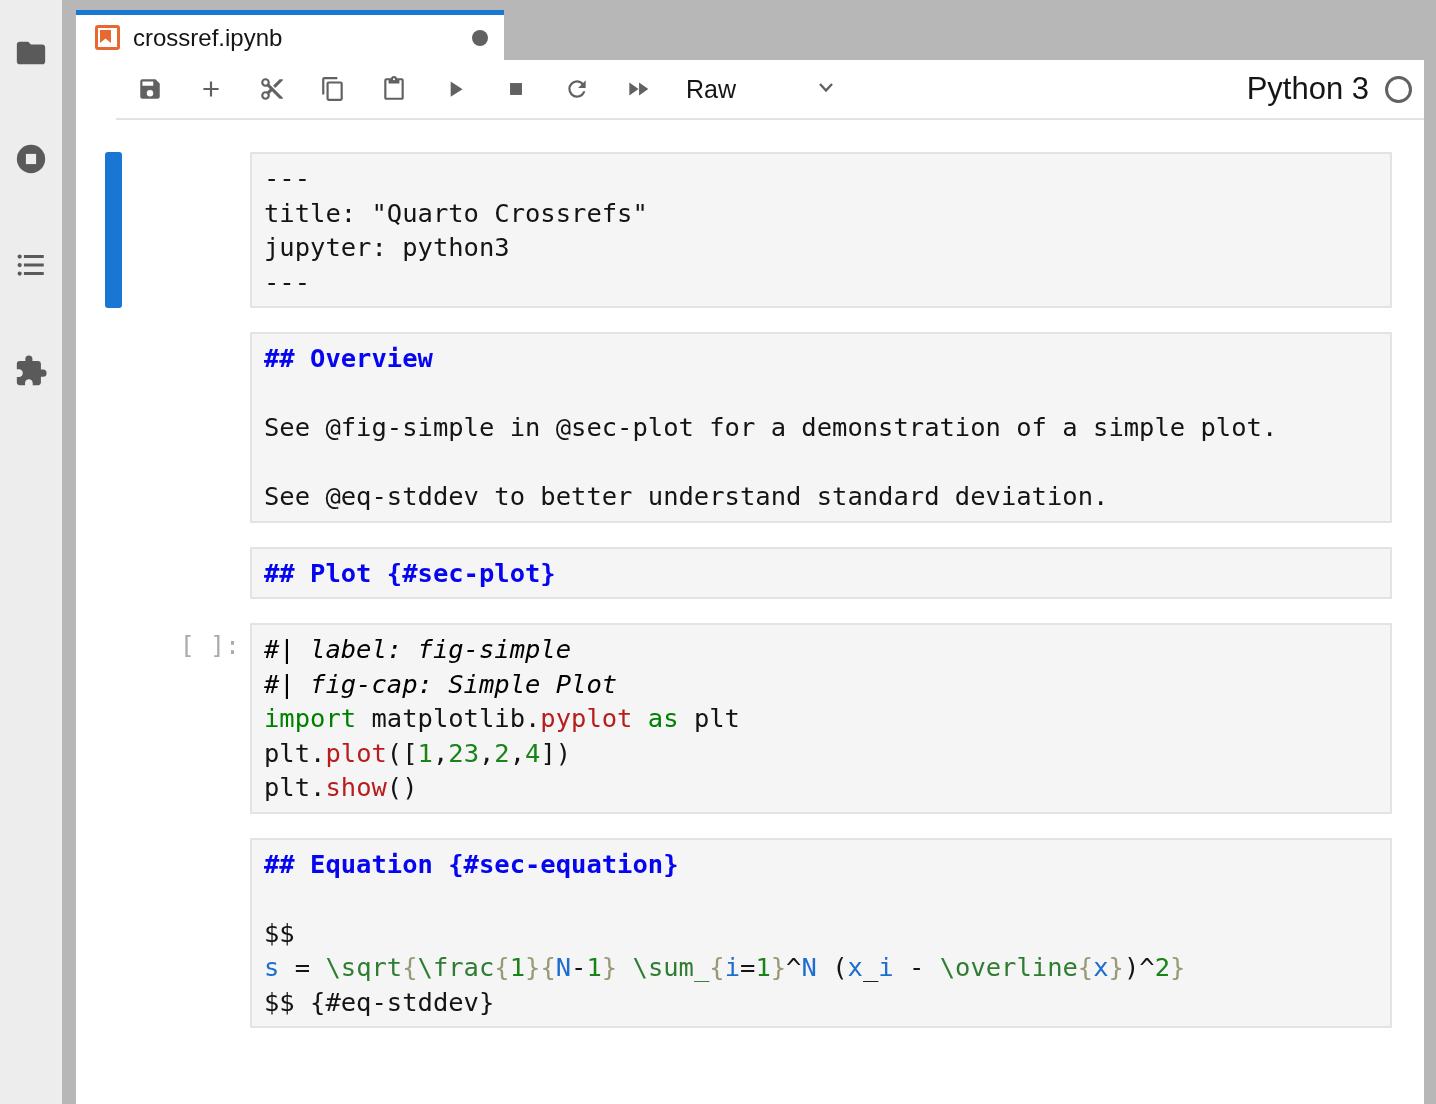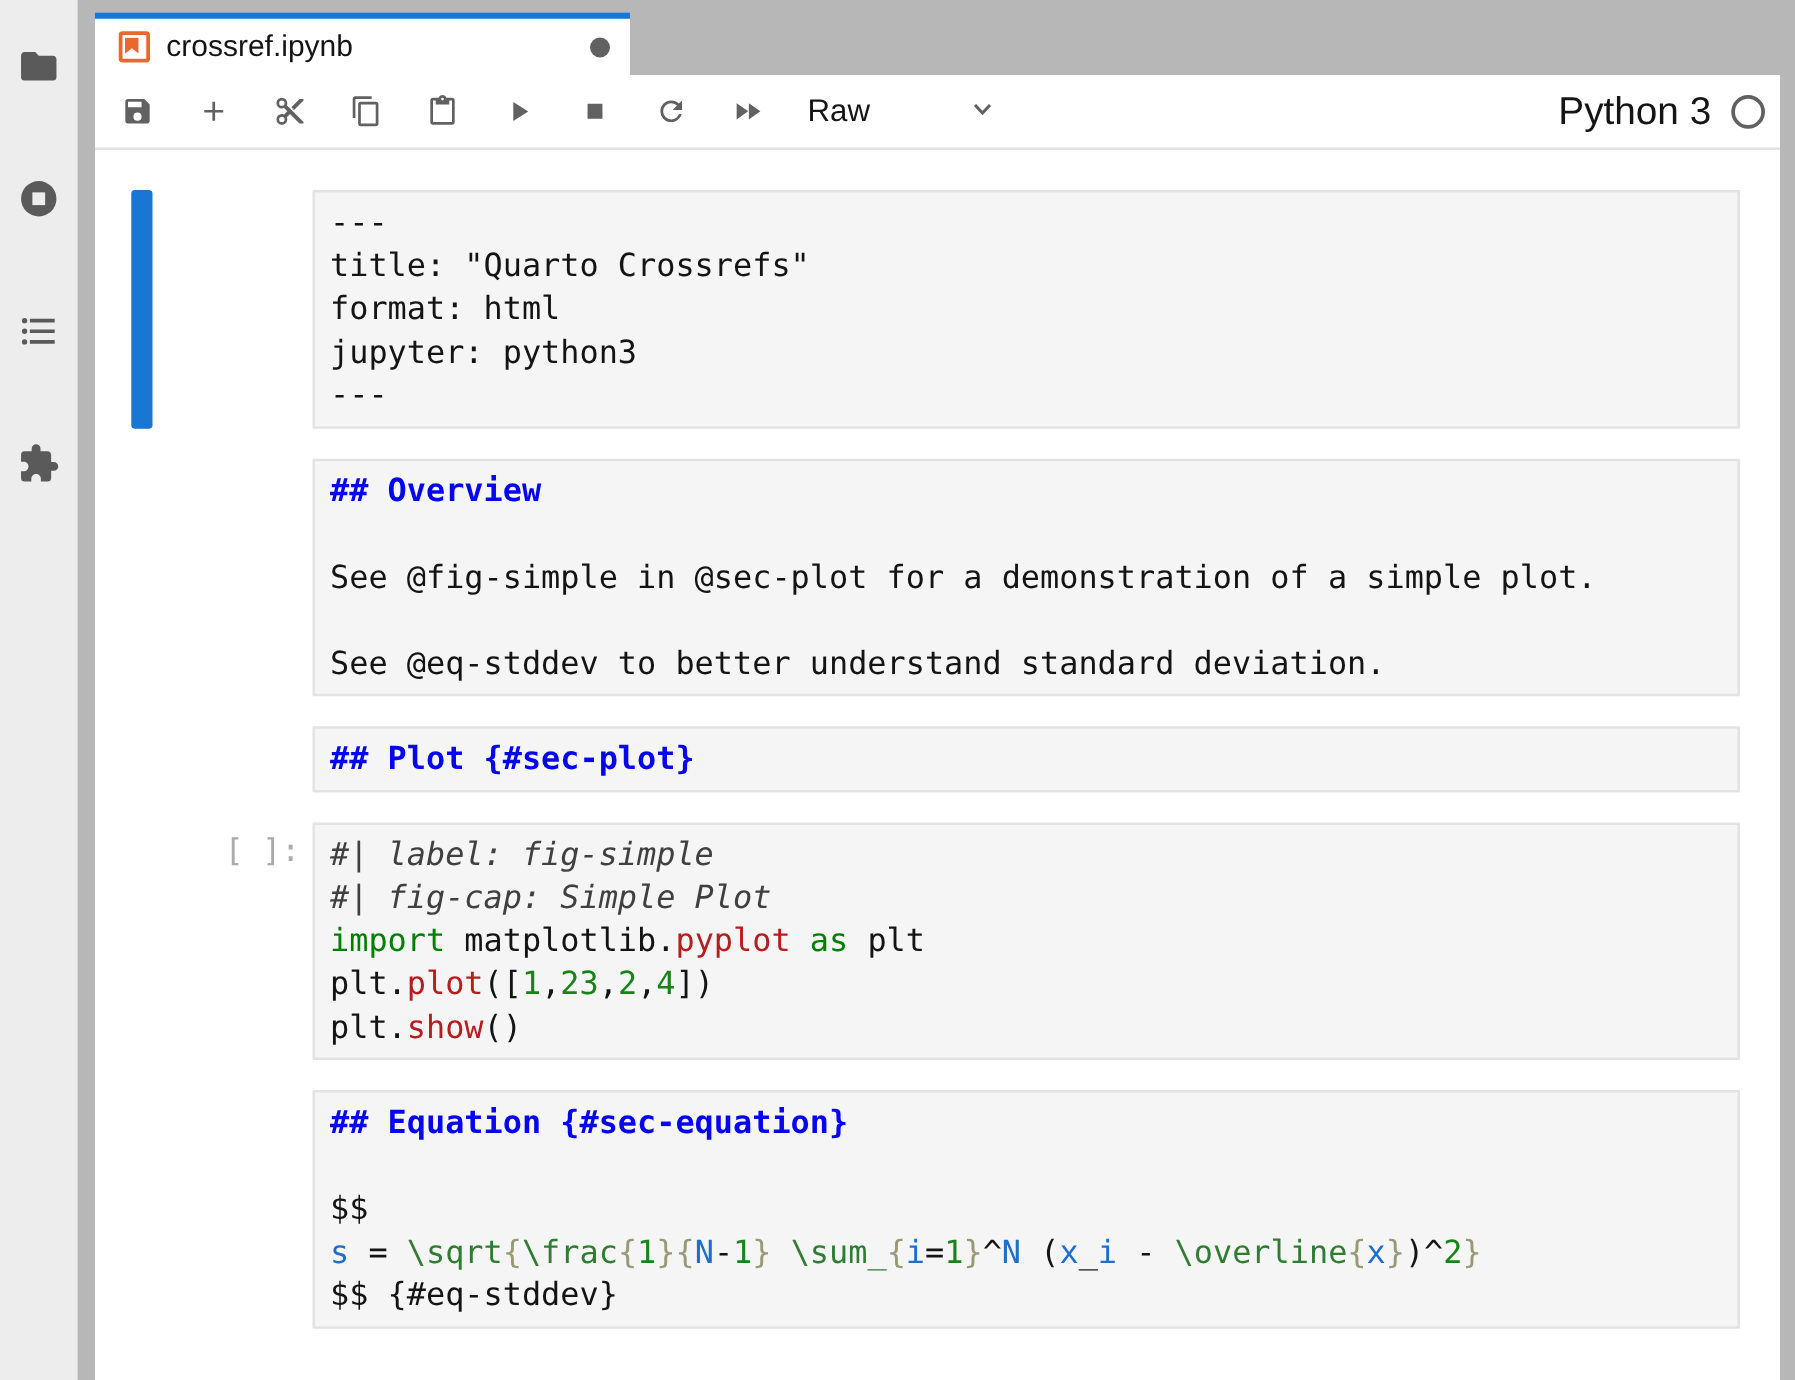--- a/index.html
+++ b/index.html
@@ -24,21 +24,21 @@
   .nb-icon{width:25px;height:25px;border:3px solid #e8682d;border-radius:3px;position:relative;
            background:#fff;box-sizing:border-box;flex-shrink:0;}
   .nb-icon::before{content:"";position:absolute;left:2px;top:2px;width:11px;height:13px;background:#e8682d;
            clip-path:polygon(0 0,100% 0,100% 100%,50% 66%,0 100%);}
   .tab-label{font-size:24px;color:#151515;margin-left:13px;white-space:nowrap;}
   .tab-spacer{flex:1;}
   .dirty-dot{width:16px;height:16px;border-radius:50%;background:#616161;}
 
   
   .toolbar{height:60px;background:#fff;border-bottom:2px solid #e2e2e2;display:flex;align-items:center;
-           padding:0 4px 0 21px;box-sizing:border-box;flex-shrink:0;}
+           padding:0 4px 0 21px;box-sizing:border-box;flex-shrink:0;margin-left:40px;}
   .tb-btn{width:26px;height:26px;margin-right:35px;cursor:pointer;flex-shrink:0;}
   .tb-btn svg{width:100%;height:100%;fill:#616161;}
   .celltype{display:flex;align-items:center;justify-content:space-between;width:152px;cursor:pointer;}
   .celltype-label{font-size:25px;color:#151515;}
   .chev svg{width:24px;height:24px;stroke:#616161;fill:none;stroke-width:2.4;}
   .tb-spacer{flex:1;}
   .kernel-name{font-size:31px;color:#151515;margin-right:16px;}
   .kernel-status{width:27px;height:27px;border:3px solid #616161;border-radius:50%;
                  box-sizing:border-box;margin-right:8px;cursor:pointer;}
 
@@ -51,21 +51,21 @@
           font-family:"DejaVu Sans Mono",monospace;font-size:25px;color:#ababab;white-space:pre;}
   .cell-editor{flex:1;margin-right:32px;background:#f5f5f5;border:2px solid #e3e3e3;border-radius:1px;
           padding:7px 12px;box-sizing:border-box;min-width:0;
           font-family:"DejaVu Sans Mono",monospace;font-size:25.5px;line-height:34.5px;
           color:#141414;white-space:pre;cursor:text;}
   .cm-line{min-height:34.5px;}
 
   
   .tk-plain{color:#141414;}
   .tk-header{color:#0505f0;font-weight:bold;}
-  .tk-comment{color:#404040;font-style:italic;}
+  .tk-comment{color:#000000;font-style:italic;}
   .tk-keyword{color:#008000;font-weight:normal;}
   .tk-property{color:#b91c1c;}
   .tk-variable{color:#1d6ece;}
   .tk-number{color:#188418;}
   .tk-command{color:#2e7d32;}
   .tk-bracket{color:#999977;}
 </style>
 </head>
 <body>
 
@@ -171,21 +171,21 @@
       <div class="tb-spacer"></div>
       <span class="kernel-name">Python 3</span>
       <span class="kernel-status"></span>
     </div>
 
     <div class="notebook">
       <div>
           <div class="cell-row selected">
             <div class="collapser"></div>
             <div class="prompt"></div>
-            <div class="cell-editor"><div class="cm-line"><span class="tk-plain">---</span></div><div class="cm-line"><span class="tk-plain">title: "Quarto Crossrefs"</span></div><div class="cm-line"><span class="tk-plain">format: html</span></div><div class="cm-line"><span class="tk-plain">jupyter: python3</span></div><div class="cm-line"><span class="tk-plain">---</span></div></div>
+            <div class="cell-editor"><div class="cm-line"><span class="tk-plain">---</span></div><div class="cm-line"><span class="tk-plain">title: "Quarto Crossrefs"</span></div><div class="cm-line"><span class="tk-plain">jupyter: python3</span></div><div class="cm-line"><span class="tk-plain">---</span></div></div>
           </div>
           <div class="cell-row">
             <div class="collapser"></div>
             <div class="prompt"></div>
             <div class="cell-editor"><div class="cm-line"><span class="tk-header">## Overview</span></div><div class="cm-line">&nbsp;</div><div class="cm-line"><span class="tk-plain">See @fig-simple in @sec-plot for a demonstration of a simple plot.</span></div><div class="cm-line">&nbsp;</div><div class="cm-line"><span class="tk-plain">See @eq-stddev to better understand standard deviation.</span></div></div>
           </div>
           <div class="cell-row">
             <div class="collapser"></div>
             <div class="prompt"></div>
             <div class="cell-editor"><div class="cm-line"><span class="tk-header">## Plot {#sec-plot}</span></div></div>

